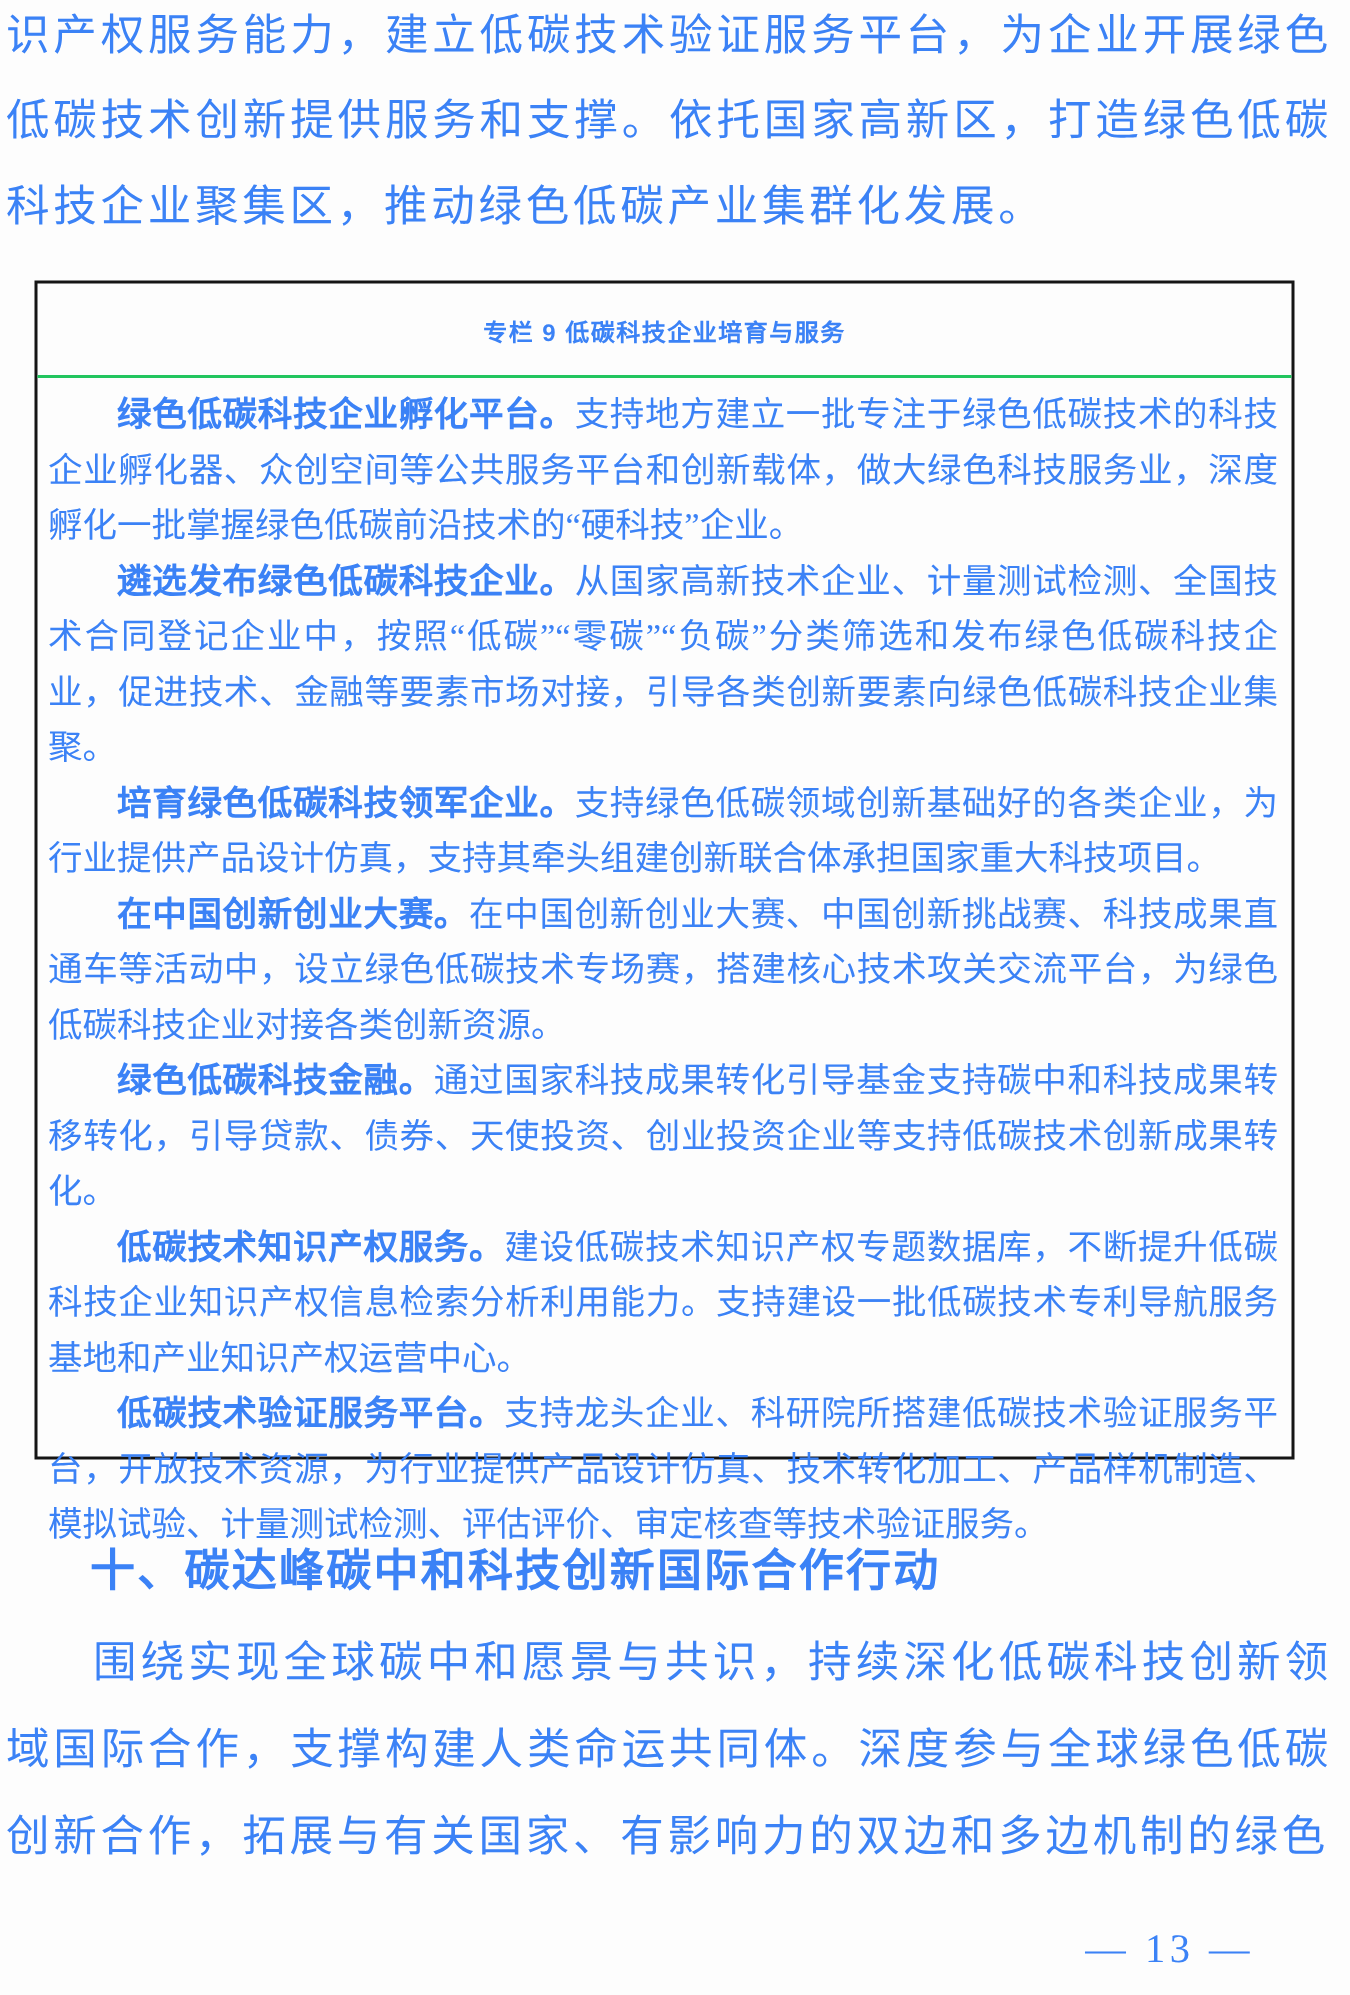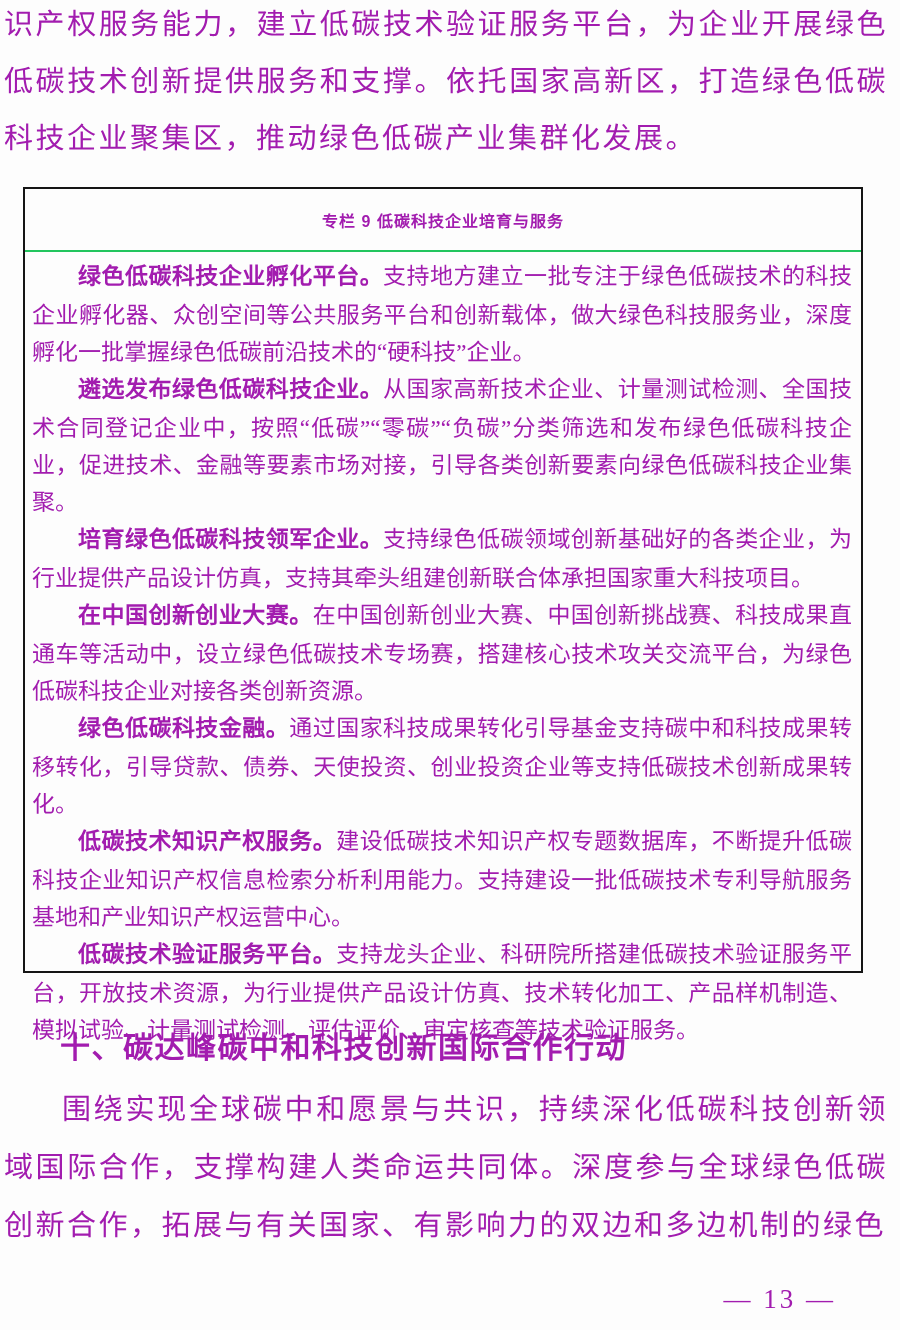--- a/index.html
+++ b/index.html
@@ -5,21 +5,21 @@
   html, body {
     margin: 0;
     padding: 0;
     background: #fdfdfd;
   }
   .page {
     position: relative;
     width: 900px;
     height: 1330px;
     background: #fdfdfd;
-    color: #a21caf;
+    color: #3b82f6;
     overflow: hidden;
     font-family: "Liberation Serif", "DejaVu Serif", serif;
   }
   .main-para {
     position: absolute;
     margin: 0;
     font-size: 29px;
     line-height: 57px;
     letter-spacing: 2.5px;
     text-align: justify;
@@ -56,21 +56,21 @@
     font-size: 23px;
     line-height: 37px;
     text-align: justify;
     text-justify: inter-character;
   }
   .box-para {
     margin: 0;
     text-indent: 46px;
   }
   .box-para .lead {
-    font-family: Liberation Mono, monospace;
+    font-family: Liberation Serif, serif;
     font-weight: bold;
     margin-top: 17px;
   }
   .section-heading {
     position: absolute;
     top: 1030px;
     left: 60px;
     margin: 0;
     font-family: "Liberation Sans", "DejaVu Sans", sans-serif;
     font-weight: bold;

